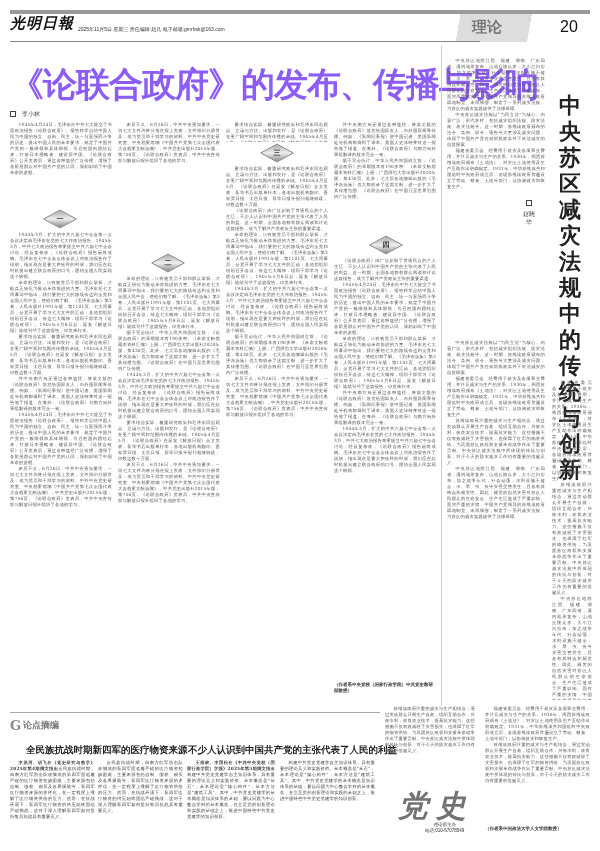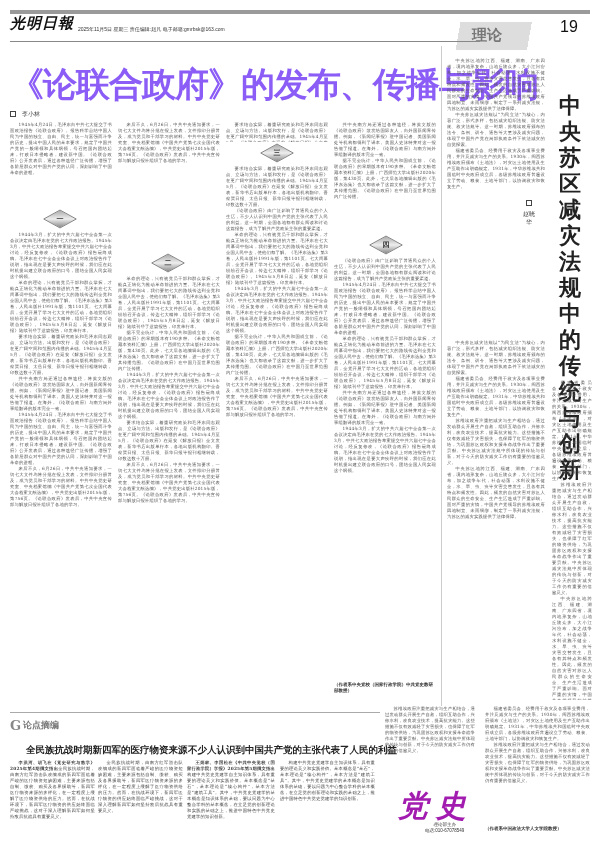--- a/index.html
+++ b/index.html
@@ -5,21 +5,21 @@
   * { box-sizing: border-box; margin: 0; padding: 0; }
   html, body { width: 600px; height: 851px; background: #ffffff; overflow: hidden; }
   body { position: relative; font-family: "DejaVu Serif", serif; color: #222; }
 
   .topbar { position: absolute; left: 10px; top: 10px; width: 580px; height: 4px; background: #9a9a9a; }
   .masthead { position: absolute; left: 10px; top: 14px; width: 580px; height: 28px; }
   .logo { position: absolute; left: 0; top: 0; font-family: "DejaVu Serif", serif; font-size: 15px; font-weight: bold; font-style: italic; letter-spacing: 1px; color: #111; }
   .mast-info { position: absolute; left: 68px; top: 12px; font-family: "Liberation Sans", sans-serif; font-size: 5px; color: #333; white-space: nowrap; }
   .mast-rule { position: absolute; left: 10px; top: 41px; width: 470px; height: 1px; background: #888; }
   .section-tab { position: absolute; left: 450px; top: 14px; width: 100px; height: 28px;
-    background: linear-gradient(100deg, #fff 0%, #fff 10%, #ddd 10%, #ddd 78%, #fff 78%); margin-top: 8px; }
+    background: linear-gradient(100deg, #fff 0%, #fff 10%, #ddd 10%, #ddd 78%, #fff 78%); }
   .section-tab .label { position: absolute; left: 22px; top: 4px; font-size: 15px; font-weight: bold; color: #777; }
   .page-num { position: absolute; left: 560px; top: 18px; font-family: "Liberation Sans", sans-serif; font-size: 16px; color: #111; }
 
   .main-title { position: absolute; left: 10px; top: 62px; font-family: "DejaVu Serif", serif; font-weight: bold; font-size: 34px; letter-spacing: -1px; color: #8b5cf6; white-space: nowrap; }
   .byline { position: absolute; left: 10px; top: 110px; font-size: 6px; color: #444; }
   .byline .box { display: inline-block; width: 6px; height: 6px; border: 1px solid #444; margin-right: 6px; vertical-align: middle; }
 
   .col { position: absolute; font-size: 4.3px; line-height: 6px; color: #555; text-align: justify; overflow: hidden; letter-spacing: 0.2px; }
   .col p { text-indent: 2em; margin-bottom: 0; }
 
@@ -31,37 +31,37 @@
   .side-byline { position: absolute; left: 523px; top: 200px; width: 12px; font-size: 6px; line-height: 8px; color: #444; text-align: center; }
   .side-byline .box { display: block; width: 6px; height: 6px; border: 1px solid #444; margin: 0 auto 4px; }
 
   .sep-h { position: absolute; height: 1px; background: #aaa; }
   .sep-v { position: absolute; width: 1px; background: #ccc; }
 
   .digest-head { position: absolute; left: 10px; top: 718px; font-size: 9px; color: #777; font-weight: bold; }
   .digest-head .g { display: inline-block; font-size: 13px; margin-right: 2px; vertical-align: middle; color: #888; }
   .digest-title { position: absolute; top: 744px; font-size: 9.5px; font-weight: bold; color: #222; white-space: nowrap; }
 
-  .dangshi { position: absolute; left: 398px; top: 786px; font-size: 30px; font-weight: bold; font-style: italic; color: #a21caf; letter-spacing: 8px; }
+  .dangshi { position: absolute; left: 398px; top: 786px; font-size: 30px; font-weight: bold; font-style: italic; color: #737373; letter-spacing: 8px; }
   .dangshi-info { position: absolute; left: 425px; top: 822px; font-family: "Liberation Sans", sans-serif; font-size: 4.5px; line-height: 6px; color: #333; text-align: center; }
 
   .author-note { position: absolute; font-size: 4.5px; line-height: 6px; color: #333; font-weight: bold; }
 </style>
 </head>
 <body>
 
 <div class="topbar"></div>
 <div class="masthead">
   <div class="logo">光明日報</div>
   <div class="mast-info">2025年11月5日  星期三  责任编辑:赵凡  电子邮箱:gmrbsk@163.com</div>
 </div>
 <div class="section-tab">
   <span class="label">理论</span>
 </div>
-<div class="page-num">19</div>
+<div class="page-num">20</div>
 <div class="mast-rule"></div>
 
 <div class="main-title">《论联合政府》的发布、传播与影响</div>
 <div class="byline">
   <span class="box"></span><span>李小林</span>
 </div>
 
 <div class="col" style="left:10px; top:122px; width:102px; height:84px;">
     <p>1945年4月24日，毛泽东向中共七大提交了书面政治报告《论联合政府》。报告科学总结中国人民为中国的独立、自由、民主，统一与富强而斗争的历史，提出中国人民的基本要求，规定了中国共产党的一般纲领和具体纲领，号召把国内团结起来，打败日本侵略者，建设新中国。《论联合政府》公开发表后，通过各种途径广泛传播，增强了各阶层群众对中国共产党的认同，深刻影响了中国革命的进程。</p>
   </div>

